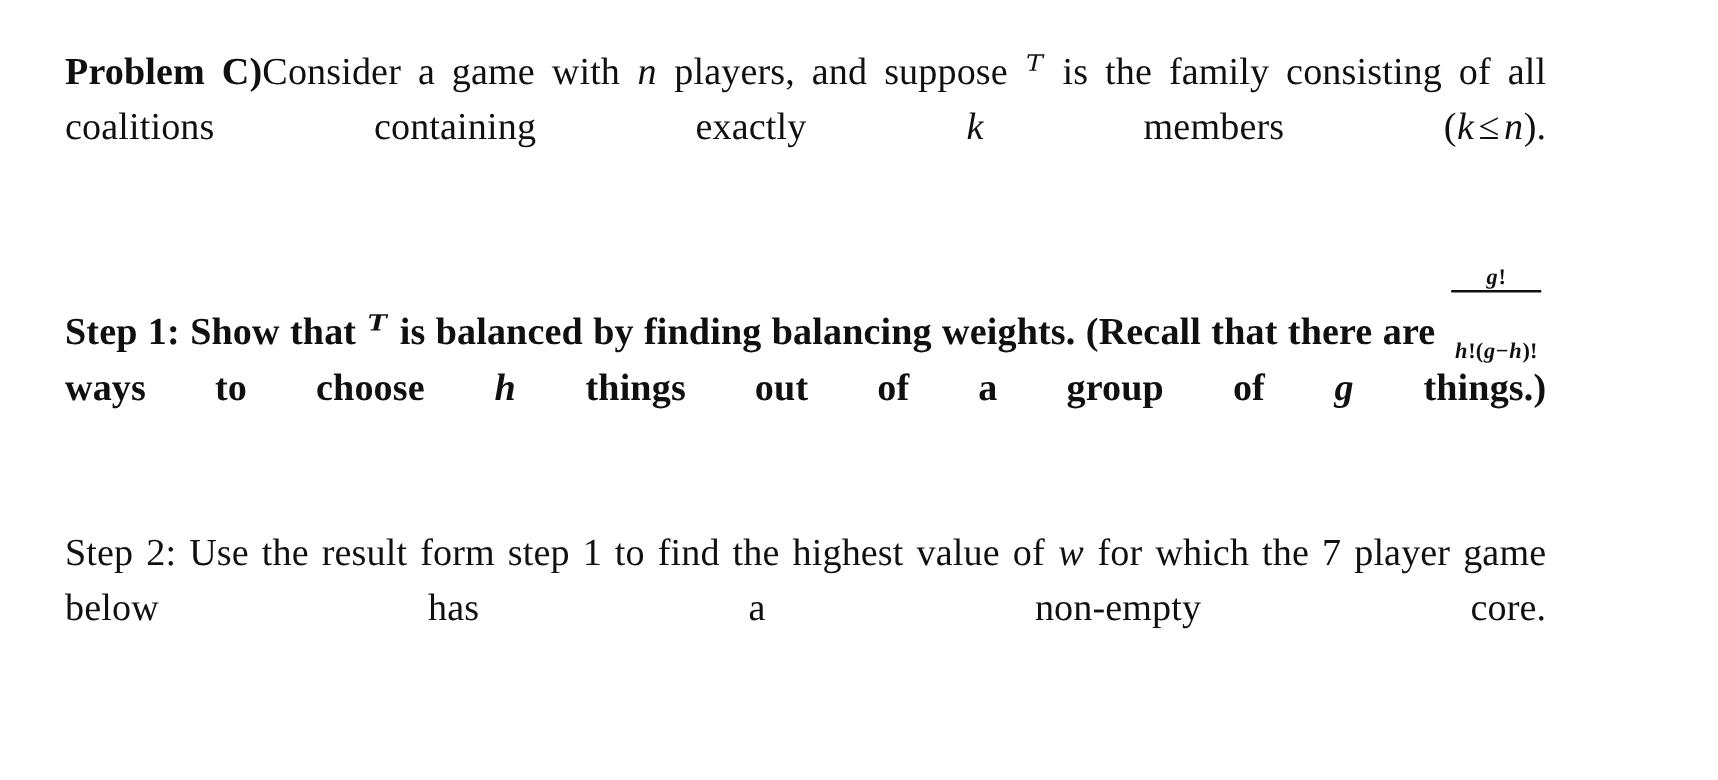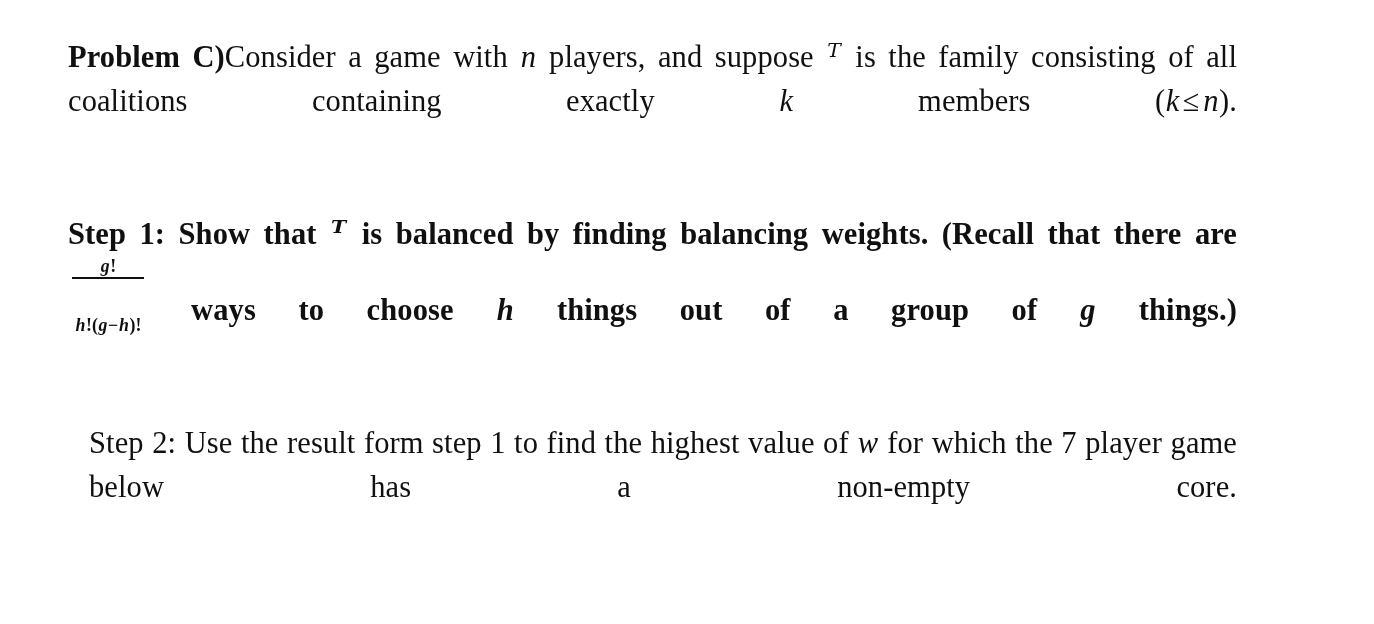--- a/index.html
+++ b/index.html
@@ -15,36 +15,36 @@
     font-family: "Liberation Serif", "DejaVu Serif", serif;
     color: #101010;
     -webkit-font-smoothing: antialiased;
   }
 
   .page {
     position: relative;
     width: 1374px;
     height: 624px;
     box-sizing: border-box;
-    padding: 34px 137px 0 68px;
+    padding: 34px 137px 0 52px;
   }
 
   
   .para {
     font-size: 30.5px;
     line-height: 44px;
     text-align: justify;
     text-justify: inter-word;
     hyphens: none;
     margin: 0;
     letter-spacing: 0.1px;
   }
   .para.p1 { margin-bottom: 44px; }
   .para.p2 { margin-bottom: 44px; font-weight: bold; }
-  .para.p3 { margin-bottom: 42px; margin-left: 21px; }
+  .para.p3 { margin-bottom: 42px; }
 
   
   .para::after {
     content: "";
     display: inline-block;
     width: 100%;
   }
 
   .bf { font-weight: bold; }
 

